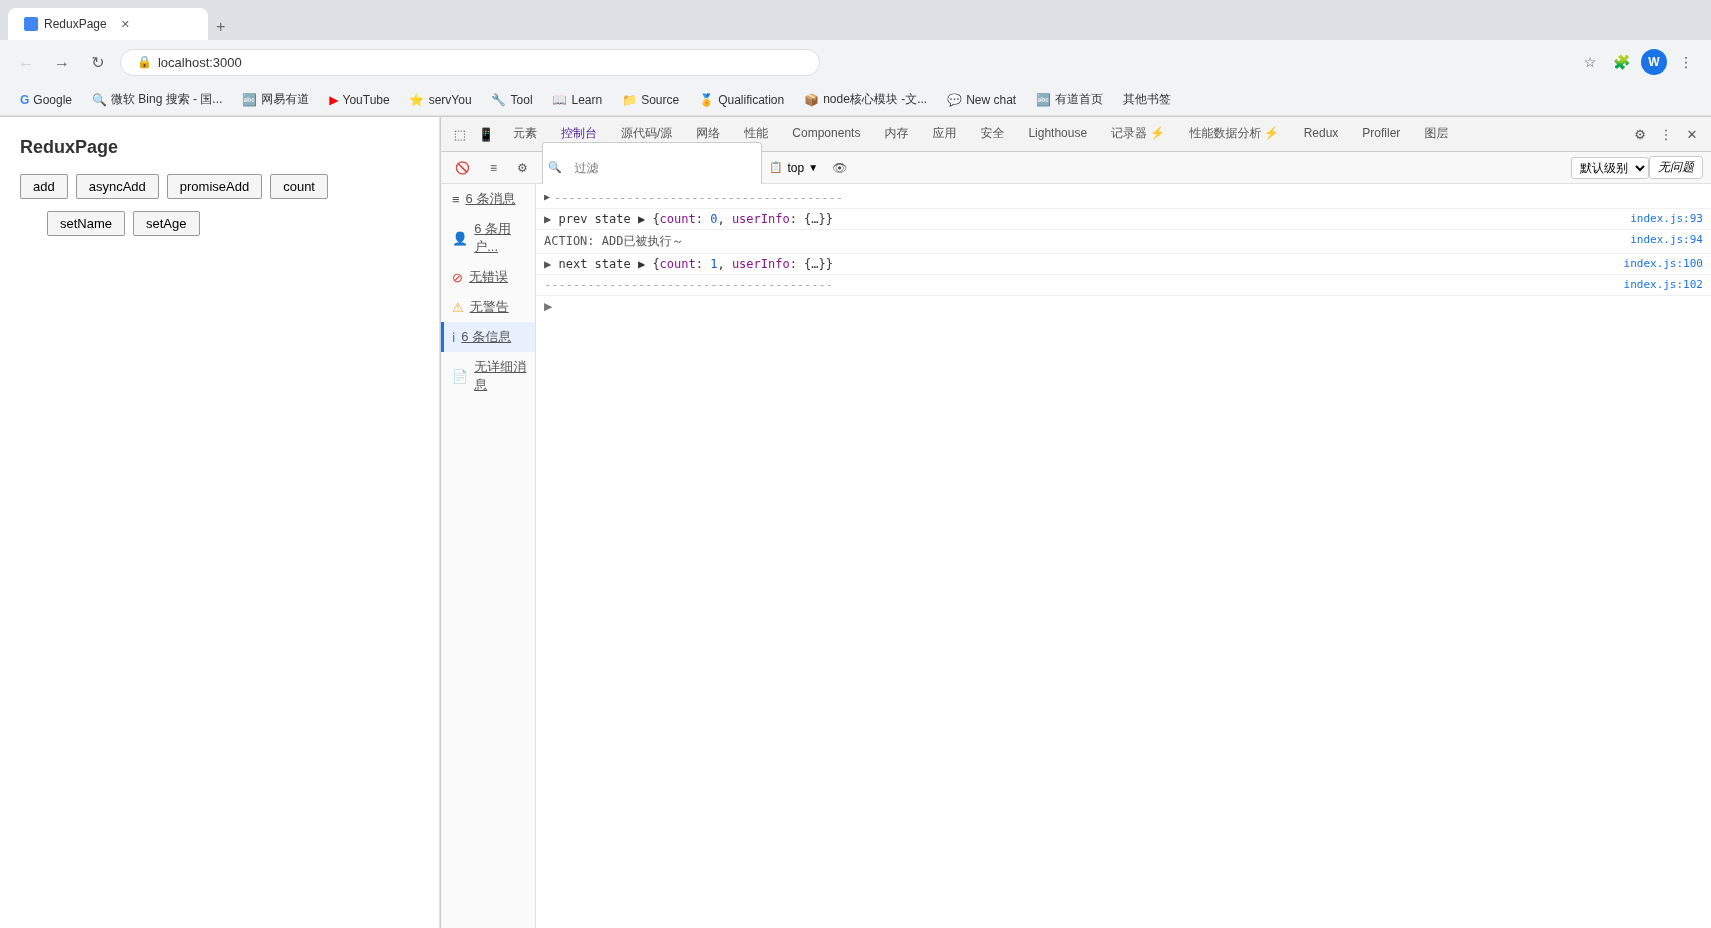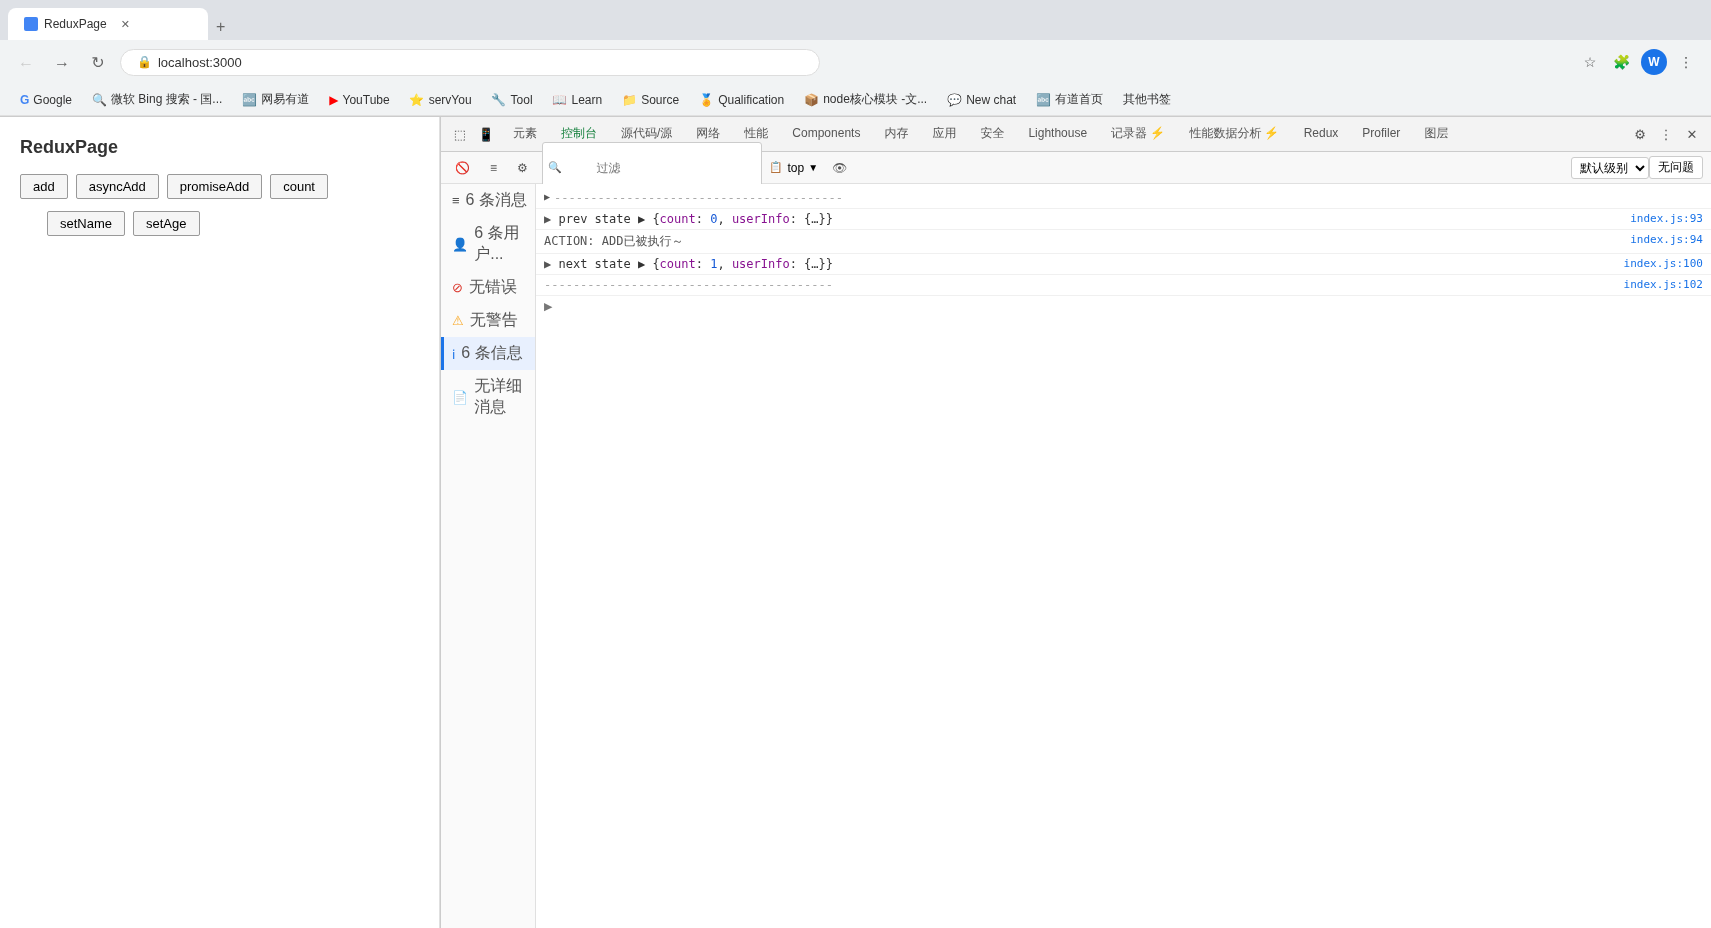--- a/index.html
+++ b/index.html
@@ -32,36 +32,36 @@
     .app-title { font-size: 18px; font-weight: bold; margin-bottom: 16px; color: #333; }
     .app-state { display: flex; gap: 20px; margin-bottom: 20px; font-size: 14px; color: #333; }
     .app-buttons { display: flex; gap: 8px; flex-wrap: wrap; margin-bottom: 12px; }
     .app-btn { padding: 4px 12px; border: 1px solid #999; background: #f5f5f5; cursor: pointer; font-size: 13px; border-radius: 2px; }
     .app-btn-row2 { display: flex; gap: 8px; margin-left: 27px; }
 
     
     .devtools { flex: 1; background: #fff; display: flex; flex-direction: column; border-left: 1px solid #ccc; }
     .devtools-tabs { display: flex; align-items: center; background: #f3f3f3; border-bottom: 1px solid #ccc; padding: 0 8px; height: 35px; overflow: hidden; flex-shrink: 0; }
     .devtools-tab { padding: 0 12px; font-size: 12px; color: #555; cursor: pointer; white-space: nowrap; border-bottom: 2px solid transparent; height: 52px; display: flex; align-items: center; }
-    .devtools-tab.active { color: #15803d; border-bottom: 2px solid #1a73e8; }
+    .devtools-tab.active { color: #4c1d95; border-bottom: 2px solid #1a73e8; }
     .devtools-icons { display: flex; align-items: center; gap: 4px; margin-left: auto; }
     .devtools-icon { width: 22px; height: 22px; display: flex; align-items: center; justify-content: center; font-size: 13px; cursor: pointer; border-radius: 3px; color: #555; }
 
     .console-toolbar { display: flex; align-items: center; background: #f8f8f8; border-bottom: 1px solid #e0e0e0; padding: 4px 8px; gap: 8px; height: 32px; flex-shrink: 0; }
     .console-toolbar-btn { padding: 2px 6px; font-size: 12px; color: #555; cursor: pointer; border: none; background: none; display: flex; align-items: center; gap: 4px; }
-    .filter-input { flex: 1; border: 1px solid #ccc; border-radius: 3px; padding: 16px 8px; font-size: 12px; max-width: 180px; margin-left: 22px; }
+    .filter-input { flex: 1; border: 1px solid #ccc; border-radius: 3px; padding: 16px 8px; font-size: 12px; max-width: 180px; }
     .level-select { font-size: 12px; padding: 2px 4px; border: 1px solid #ccc; border-radius: 3px; background: #fff; }
-    .issues-btn { margin-left: auto; font-size: 12px; padding: 2px 8px; border: 1px solid #ccc; border-radius: 3px; background: #fff; cursor: pointer; }
+    .issues-btn { margin-left: auto; font-size: 12px; padding: 2px 8px; border: 1px solid #ccc; border-radius: 3px; background: #fff; cursor: pointer; font-style: italic; }
 
     
     .console-body { display: flex; flex: 1; overflow: hidden; }
     .console-sidebar { width: 95px; border-right: 1px solid #e0e0e0; background: #fafafa; flex-shrink: 0; overflow-y: auto; }
     .console-sidebar-item { display: flex; align-items: center; gap: 6px; padding: 6px 8px; font-size: 12px; cursor: pointer; border-left: 3px solid transparent; }
     .console-sidebar-item.active { background: #e8f0fe; border-left-color: #1a73e8; }
-    .sidebar-count { font-size: 16px; color: #555; }
+    .sidebar-count { font-size: 13px; color: #555; text-decoration: underline; }
     .icon-error { color: #d93025; font-size: 13px; }
     .icon-warn { color: #f9a825; font-size: 13px; }
     .icon-info { color: #1a73e8; font-size: 13px; }
     .icon-verbose { color: #999; font-size: 13px; }
     .icon-all { color: #555; font-size: 13px; }
 
     .console-main { flex: 1; overflow-y: auto; padding: 4px 0; background: #fff; position: relative; }
     .console-line { display: flex; align-items: flex-start; padding: 3px 8px; font-size: 12px; font-family: monospace; border-bottom: 1px solid #f0f0f0; }
     .expand-btn { color: #555; cursor: pointer; margin-right: 4px; font-size: 10px; user-select: none; }
     .line-content { flex: 1; color: #333; white-space: pre-wrap; word-break: break-all; }

